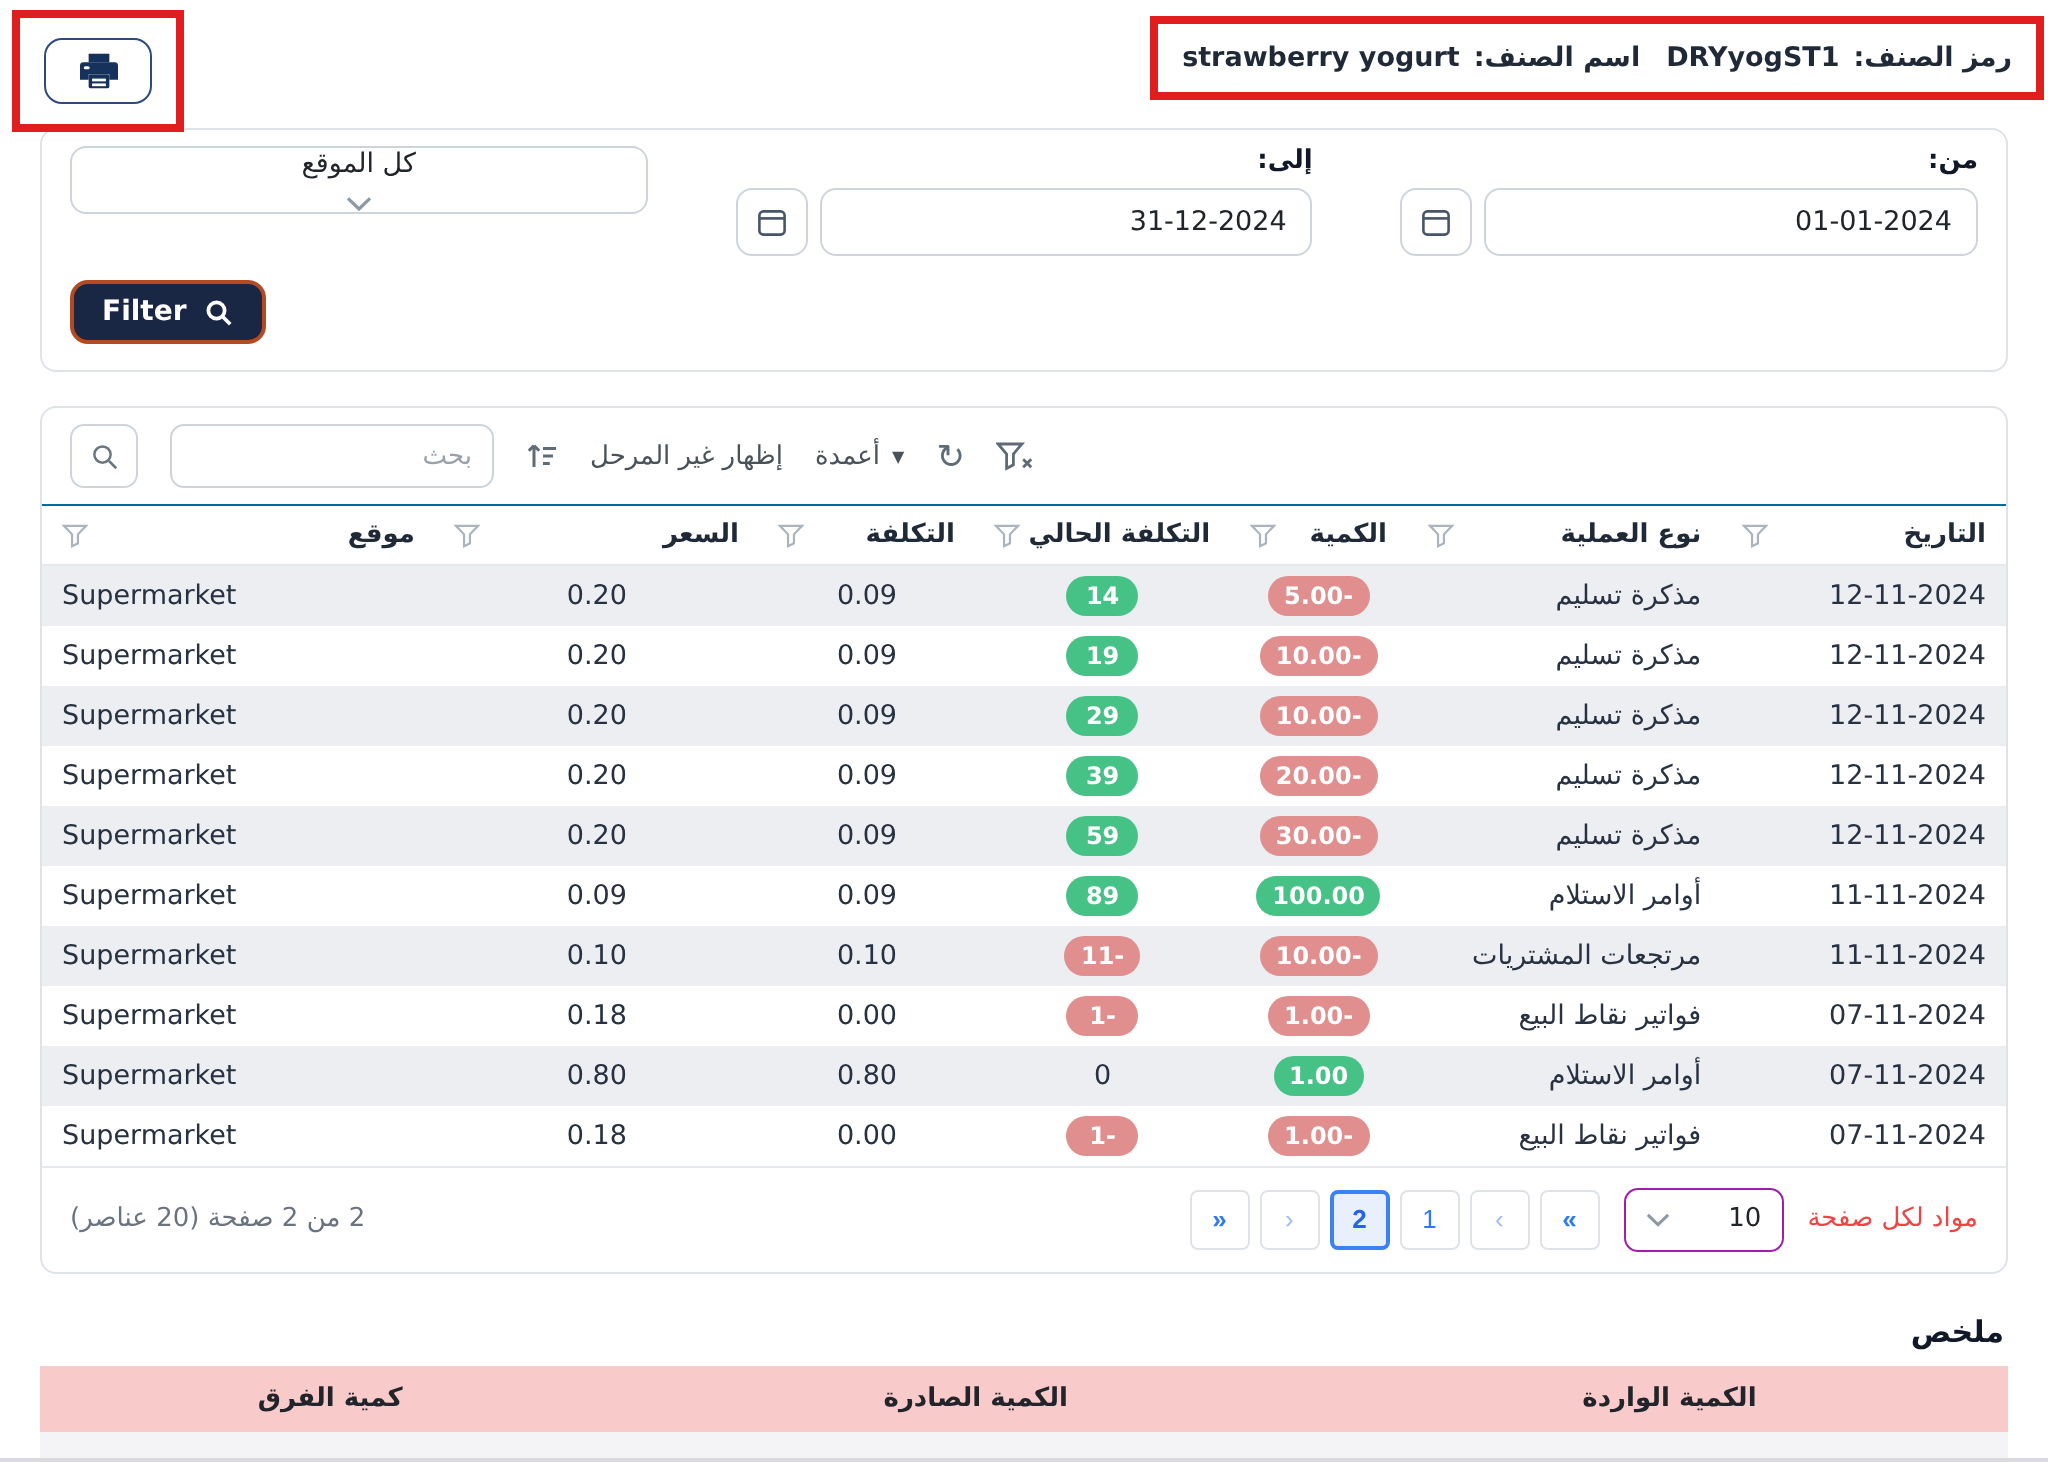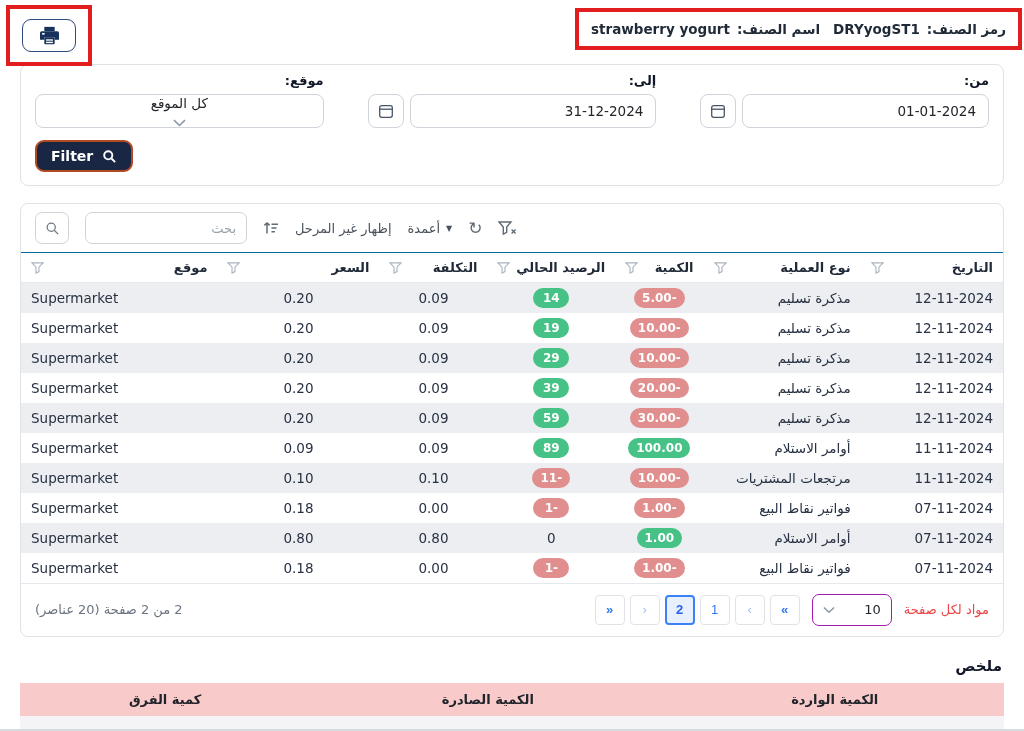--- a/index.html
+++ b/index.html
@@ -138,21 +138,20 @@
               <svg width="16" height="16" viewBox="0 0 16 16" fill="none" stroke="#475569" stroke-width="1.3">
                 <rect x="1.7" y="2.7" width="12.6" height="11.6" rx="2"></rect>
                   <path d="M1.7 6.2h12.6"></path>
                   <path d="M8 11.4h.01" stroke-width="2"></path>
               </svg>
             </span>
           </span>
         </div>
       </div>
       <div class="fgroup">
-        <div class="flabel">موقع:</div>
         <div class="selectbox">
           <span>كل الموقع</span>
           <span style="display:flex">
             <svg width="13" height="8" viewBox="0 0 13 8" fill="none" stroke="#8b98a5" stroke-width="1.6">
               <path d="M1 1.2l5.5 5.3L12 1.2"></path>
             </svg>
           </span>
         </div>
       </div>
     </div>
@@ -243,21 +242,21 @@
                 <span>الكمية</span>
                 <span style="display: flex;">
                   <svg width="13" height="12" viewBox="0 0 14 13" fill="none" stroke="#aab4bf" stroke-width="1.2">
                     <path d="M1 1h12L8.6 5.6v4.8l-3.2 1.6V5.6z"></path>
                   </svg>
                 </span>
               </div>
             </th>
             <th>
               <div class="thc">
-                <span>الرصيد الحالي</span>
+                <span>التكلفة الحالي</span>
                 <span style="display: flex;">
                   <svg width="13" height="12" viewBox="0 0 14 13" fill="none" stroke="#aab4bf" stroke-width="1.2">
                     <path d="M1 1h12L8.6 5.6v4.8l-3.2 1.6V5.6z"></path>
                   </svg>
                 </span>
               </div>
             </th>
             <th>
               <div class="thc">
                 <span>التكلفة</span>

